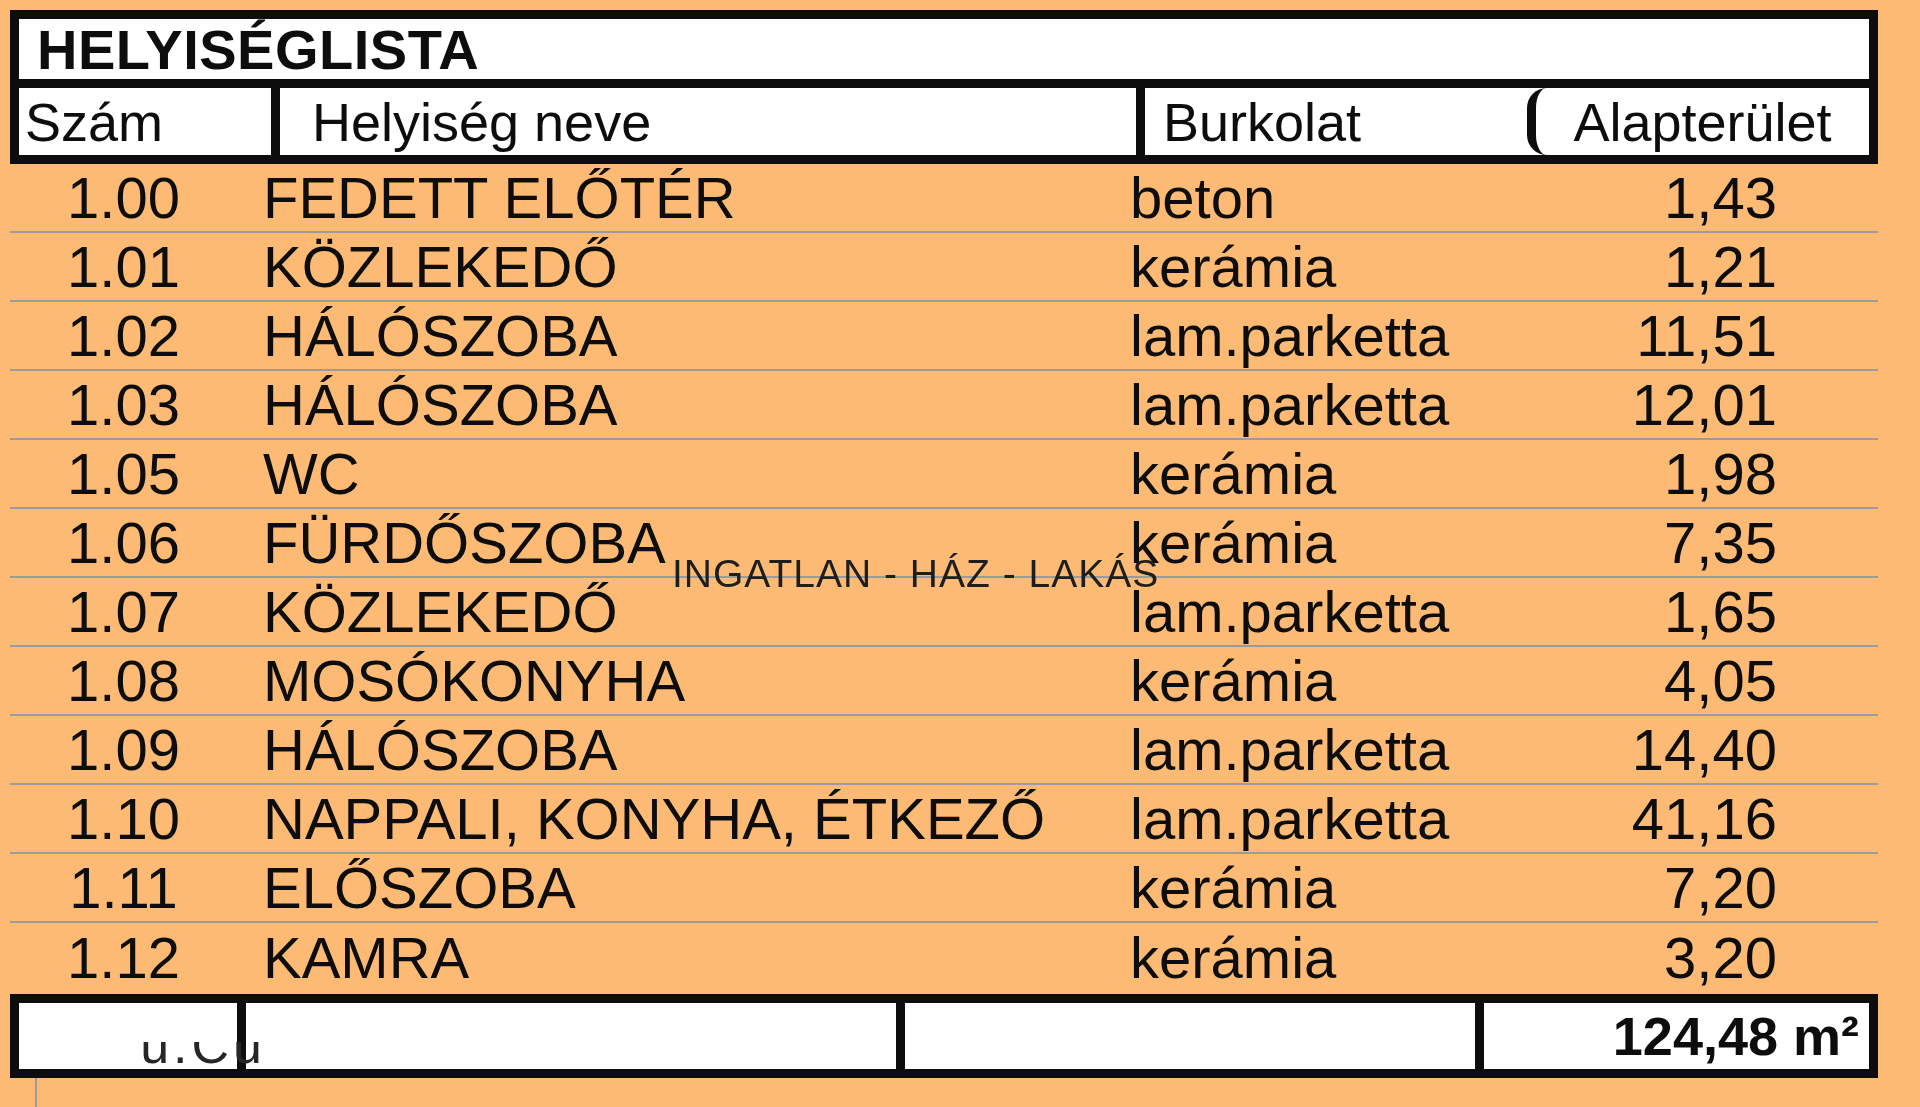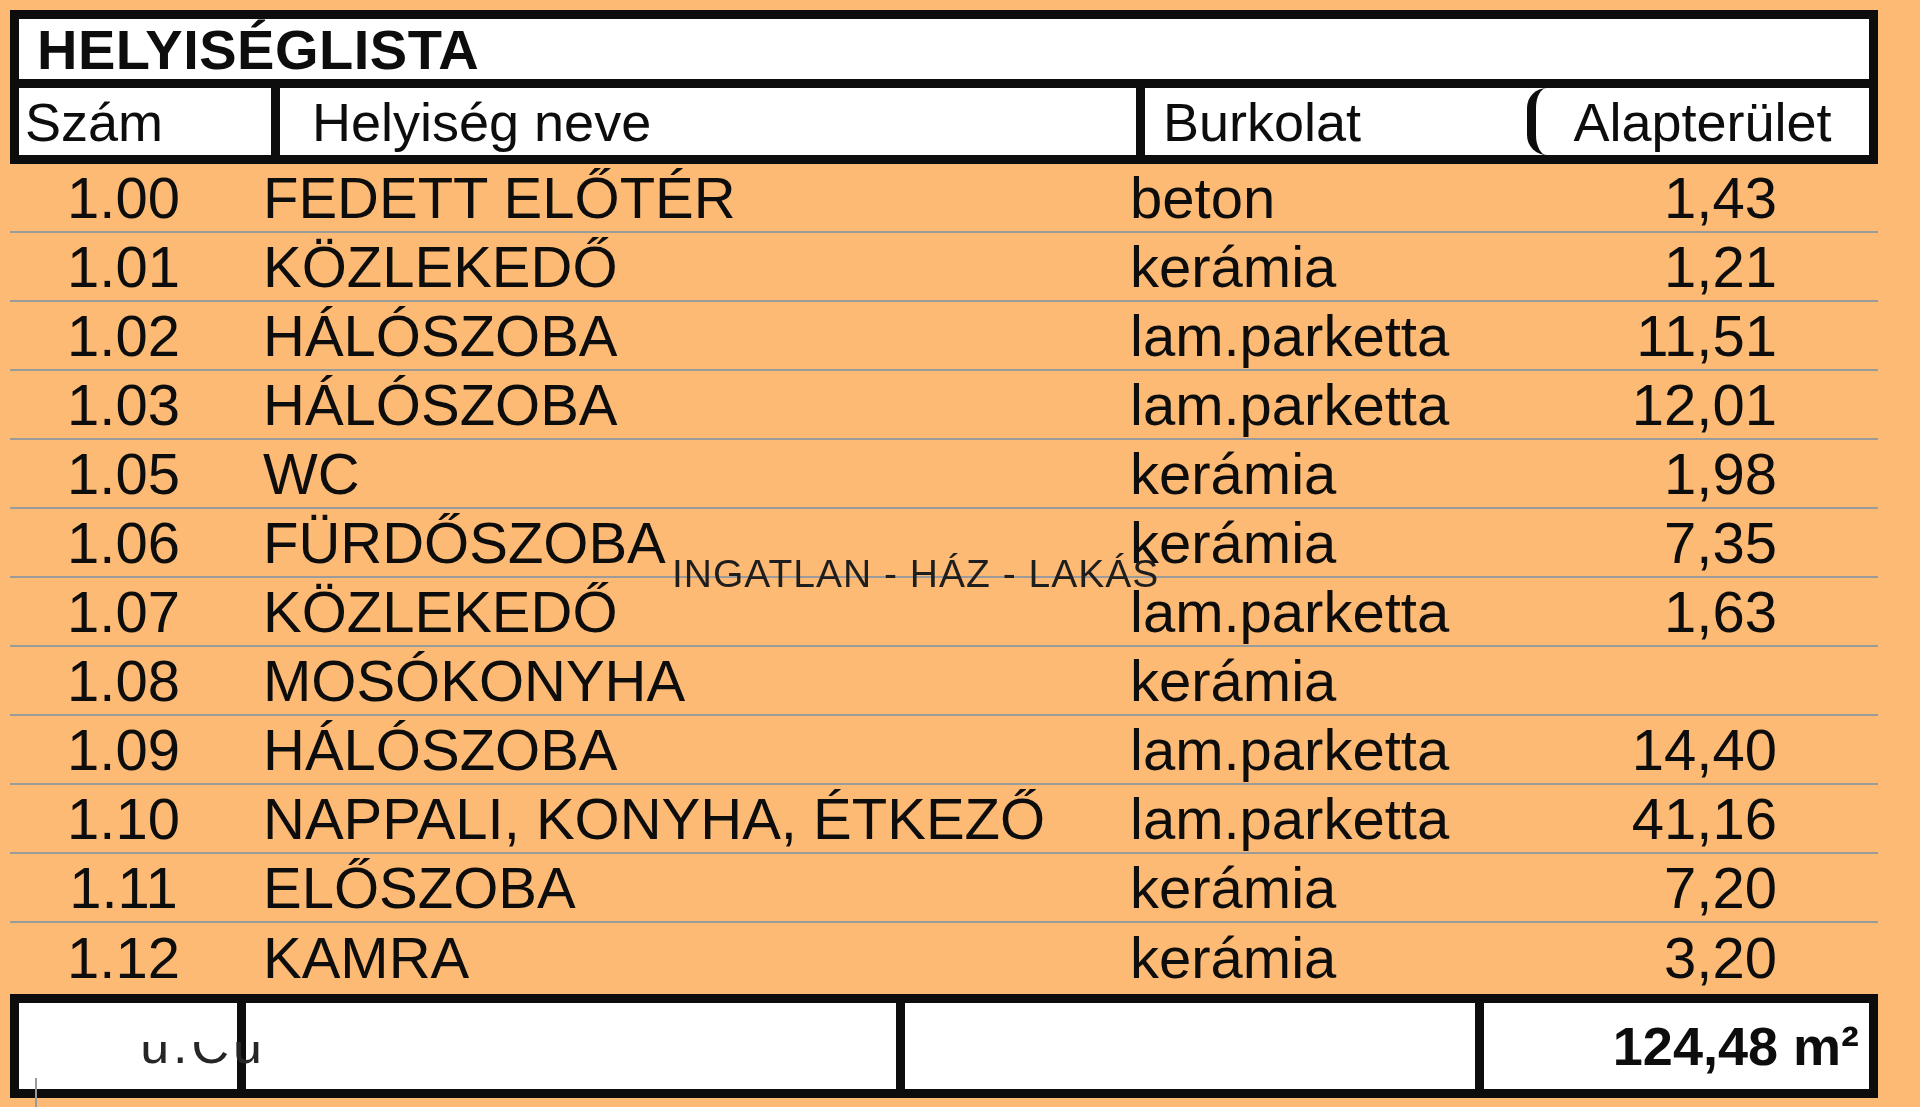--- a/index.html
+++ b/index.html
@@ -17,21 +17,21 @@
   .hc3 { width:391px; border-left:9px solid #0d0d0d; padding-left:18px; }
   .hc4 { flex:1; border-left:9px solid #0d0d0d; justify-content:center;border-radius:20px; }
   .rows { position:absolute; left:10px; top:164px; width:1868px; }
   .row { display:flex; height:69px; align-items:center; border-bottom:2px solid #9b9b9b; font-size:58px; box-sizing:border-box; }
   .row:last-child { border-bottom:none; }
   .cell { box-sizing:border-box; white-space:nowrap; }
   .c-num { width:227px; text-align:center; }
   .c-name { width:875px; padding-left:26px; }
   .c-floor { width:391px; padding-left:18px; }
   .c-area { flex:1; text-align:right; padding-right:101px; }
-  .total-box { left:10px; top:994px; width:1868px; height:104px; }
+  .total-box { left:10px; top:994px; width:1868px; height:84px; }
   .tcell { box-sizing:border-box; display:flex; align-items:center; }
   .tc1 { width:218px; }
   .tc2 { width:659px; border-left:9px solid #0d0d0d; }
   .tc3 { width:579px; border-left:9px solid #0d0d0d; }
   .tc4 { flex:1; border-left:9px solid #0d0d0d; justify-content:flex-end; padding-right:10px;
          font-size:54px; font-weight:bold; white-space:nowrap; }
   .watermark { position:absolute; left:672px; top:552px; font-size:39px; color:#1e1e1e;
                letter-spacing:1px; white-space:nowrap; z-index:3; }
   .cutoff-clip { position:absolute; left:66px; top:1042px; height:40px; width:200px;
                  overflow:hidden; z-index:2; }
@@ -95,27 +95,28 @@
     <div class="cell c-num">1.06</div>
     <div class="cell c-name">FÜRDŐSZOBA</div>
     <div class="cell c-floor">kerámia</div>
     <div class="cell c-area">7,35</div>
   </div>
 
   <div class="row">
     <div class="cell c-num">1.07</div>
     <div class="cell c-name">KÖZLEKEDŐ</div>
     <div class="cell c-floor">lam.parketta</div>
-    <div class="cell c-area">1,63</div>
+    <div class="cell c-area">1,65</div>
   </div>
 
   <div class="row">
     <div class="cell c-num">1.08</div>
     <div class="cell c-name">MOSÓKONYHA</div>
     <div class="cell c-floor">kerámia</div>
+    <div class="cell c-area">4,05</div>
   </div>
 
   <div class="row">
     <div class="cell c-num">1.09</div>
     <div class="cell c-name">HÁLÓSZOBA</div>
     <div class="cell c-floor">lam.parketta</div>
     <div class="cell c-area">14,40</div>
   </div>
 
   <div class="row">

